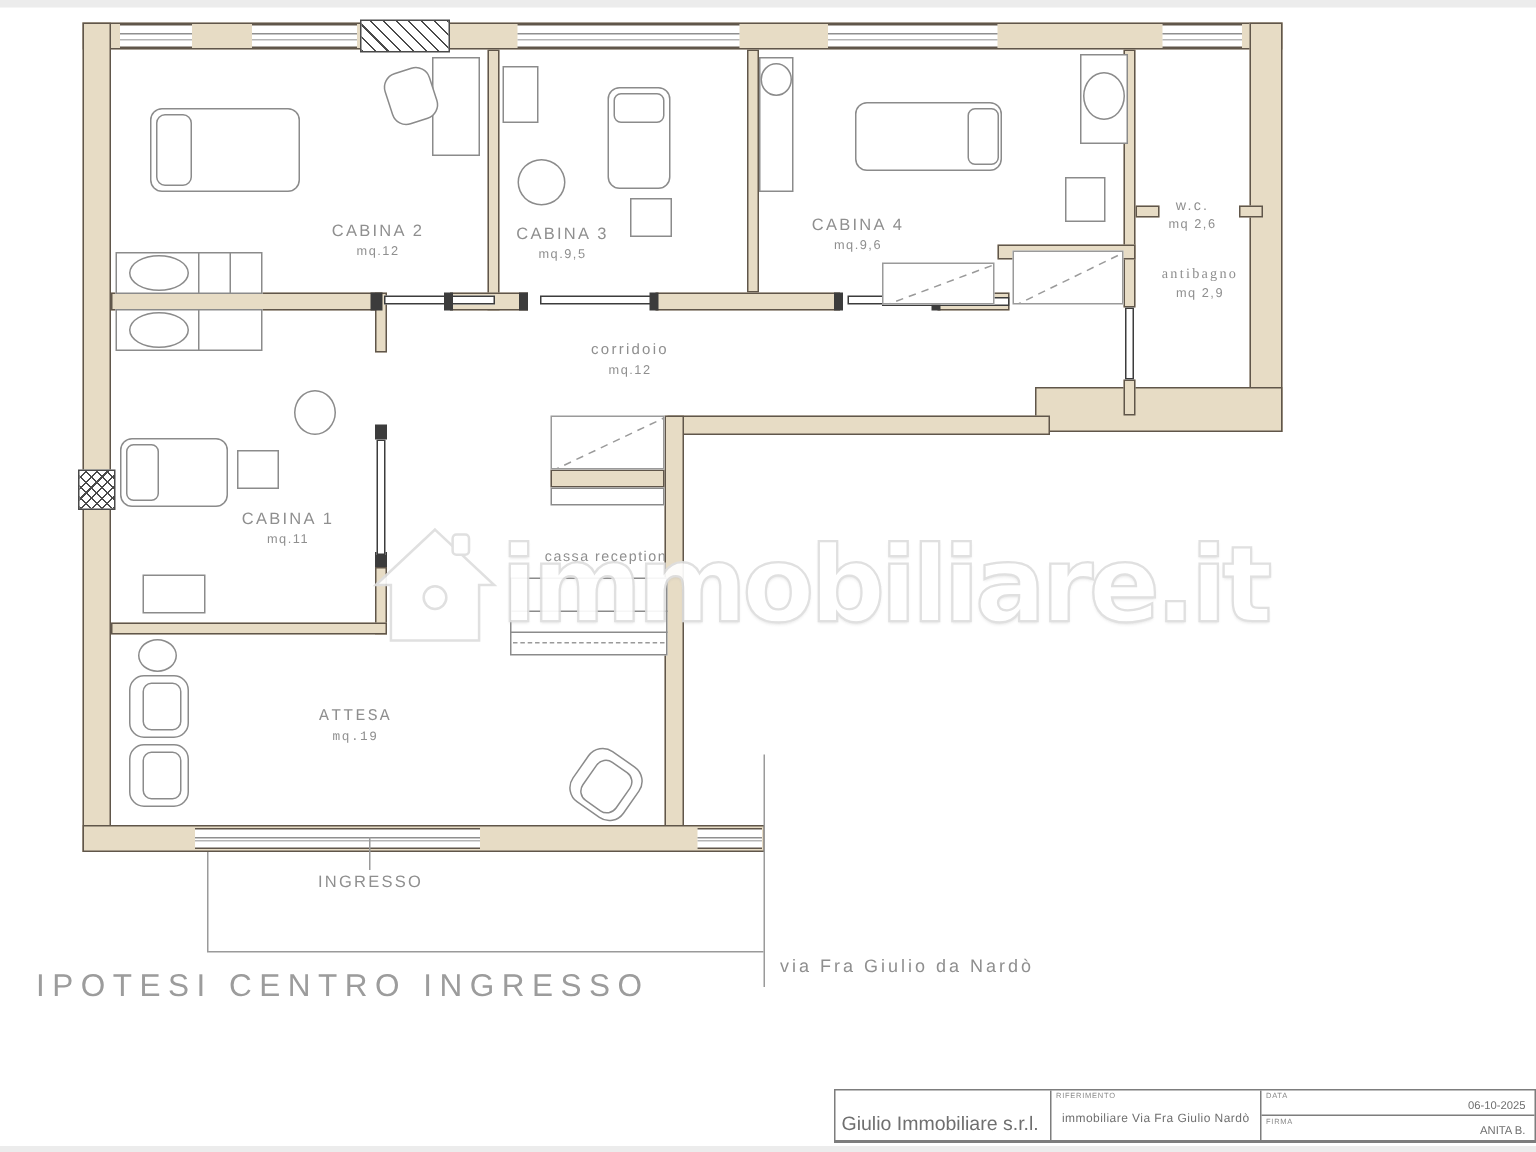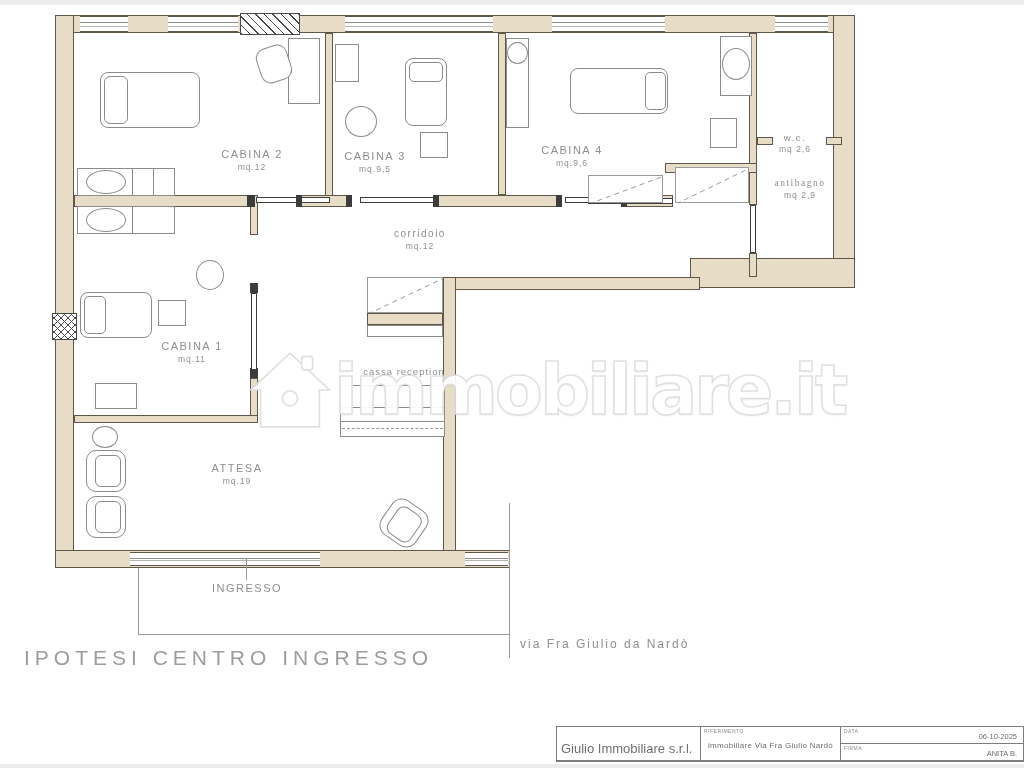--- a/index.html
+++ b/index.html
@@ -213,21 +213,21 @@
   </div>
   <div class="label" style="left:360px;top:228px;width:120px;">
     <span class="nm" style="font-size:10px;">corridoio</span>
     <span class="ar">mq.12</span>
   </div>
   <div class="label" style="left:132px;top:340px;width:120px;">
     <span class="nm">CABINA  1</span>
     <span class="ar">mq.11</span>
   </div>
   <div class="small-label" style="left:334px;top:366px;width:140px;text-align:center;">cassa  reception</div>
-  <div class="label" style="left:177px;top:462px;width:120px;">
+  <div class="label" style="left:177px;top:472px;width:120px;font-family:Liberation Mono, monospace;">
     <span class="nm">ATTESA</span>
     <span class="ar">mq.19</span>
   </div>
   <div class="label" style="left:187px;top:582px;width:120px;">
     <span class="nm">INGRESSO</span>
   </div>
 
   <div class="street" style="left:520px;top:637px;width:200px;">via  Fra  Giulio  da  Nardò</div>
   <div class="plan-title" style="left:24px;top:646px;">IPOTESI  CENTRO  INGRESSO</div>
 

